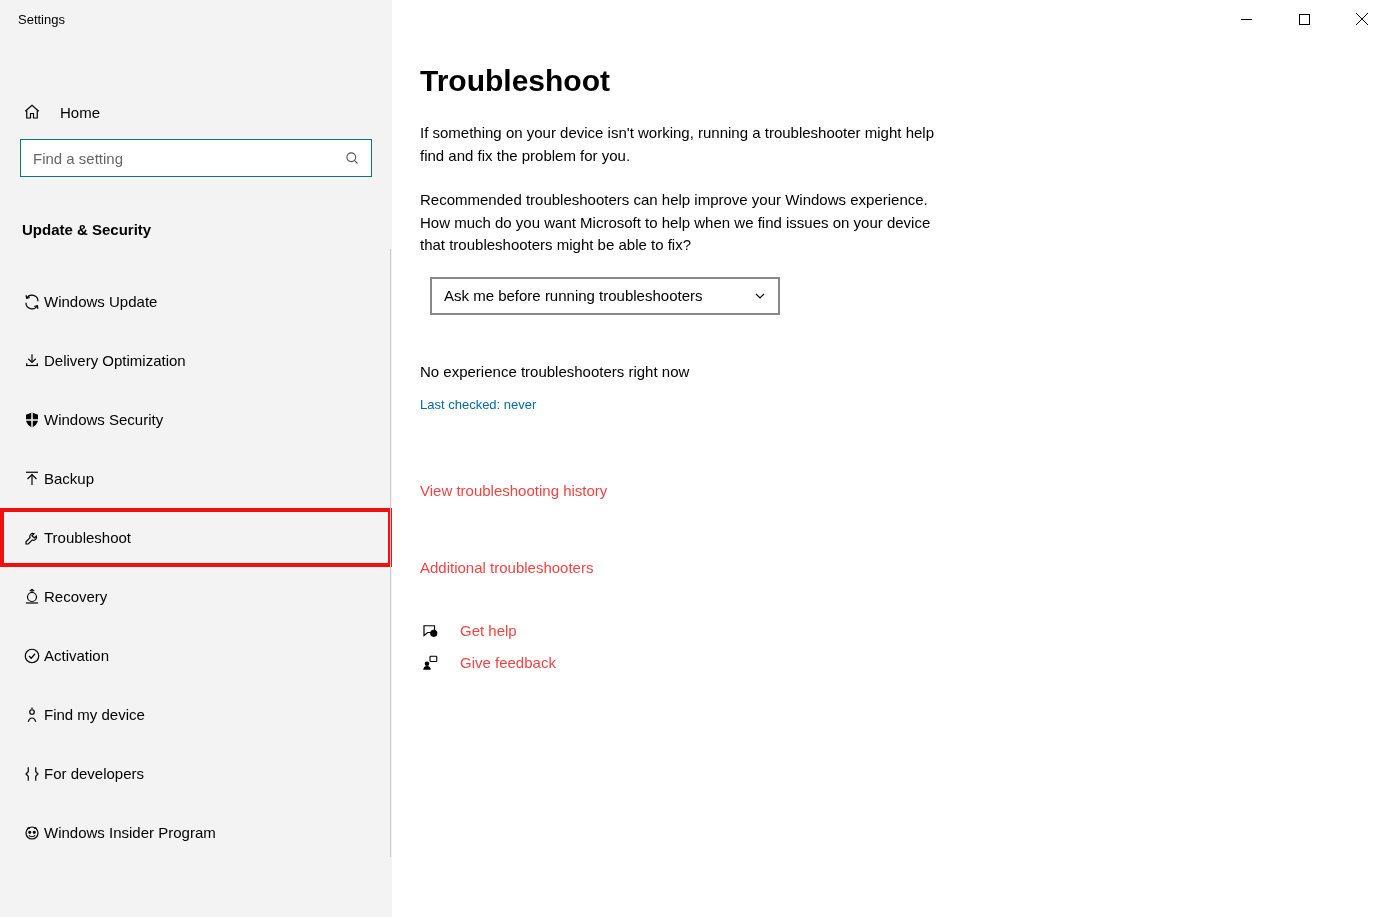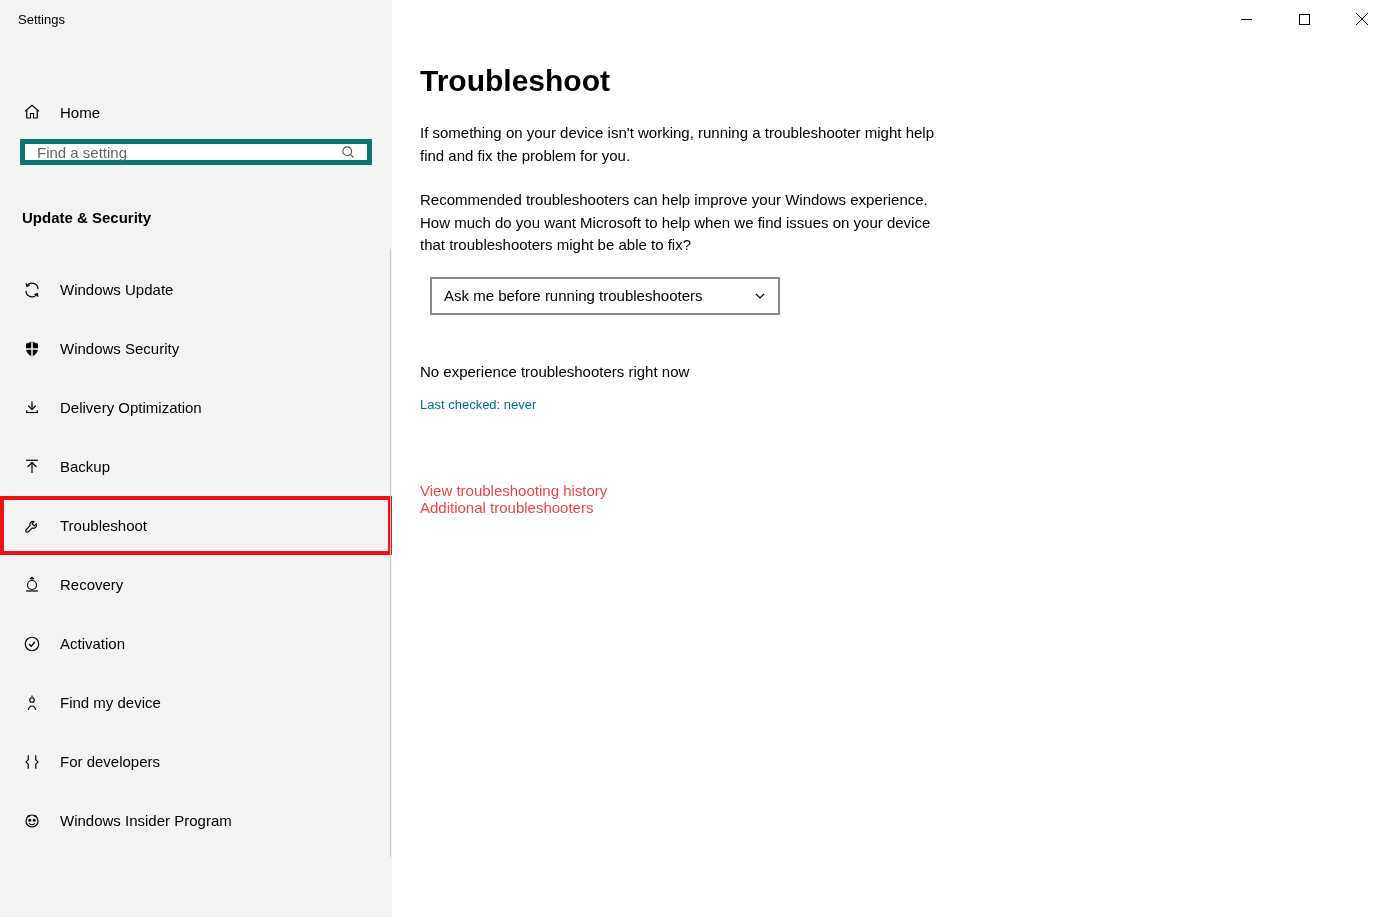--- a/index.html
+++ b/index.html
@@ -34,23 +34,23 @@
     margin-top: 54px;
     height: 40px;
     cursor: default;
   }
   .home-row .icon { width: 20px; flex:0 0 20px; display:flex; justify-content:center; }
   .home-row .label { font-size: 15px; }
   .search-wrap {
     margin: 18px 20px 0 20px;
   }
   .search-box {
-    border: 5px solid #0f766e;
+    border: 1px solid #0f766e;
     background: #fff;
-    height: 26px;
+    height: 38px;
     display: flex;
     align-items: center;
     padding: 0 10px 0 12px;
     justify-content: space-between;
   }
   .search-box input {
     border: none;
     outline: none;
     font-size: 15px;
     background: transparent;
@@ -63,21 +63,21 @@
     font-weight: 600;
     font-size: 15px;
     margin: 44px 0 0 22px;
   }
   .nav {
     margin-top: 34px;
   }
   .nav-item {
     display: flex;
     align-items: center;
-    gap: 18px;
+    gap: 2px;
     padding: 0 22px;
     height: 59px;
     cursor: default;
     position: relative;
   }
   .nav-item .icon { width: 20px; flex:0 0 20px; display:flex; justify-content:center; color:#000; }
   .nav-item .label { font-size: 15px; }
   .nav-item.highlighted {
     outline: 4px solid #e11;
     outline-offset: -4px;
@@ -156,21 +156,21 @@
     font-size: 13px;
     color: #0369a1;
   }
   .link {
     color: #ef4444;
     font-size: 15px;
     display: inline-block;
     cursor: default;
   }
   .link-block-1 { margin-top: 70px; }
-  .link-block-2 { }
+  .link-block-2 { margin-top: 60px; }
   .help-row {
     display: flex;
     align-items: center;
     gap: 20px;
   }
   .help-row .help-icon { width: 20px; flex:0 0 20px; display:flex; justify-content:center; color:#000;}
   .help-block { margin-top: 46px; }
   .help-block .help-row + .help-row { margin-top: 14px; }
   svg { display:block; }
 </style>
@@ -213,39 +213,39 @@
             <polyline points="4 3 5 7 9 6"></polyline>
             <path d="M4 13a8 8 0 0 0 15 4"></path>
             <polyline points="20 21 19 17 15 18"></polyline>
           </svg>
       </span>
       <span class="label">Windows Update</span>
     </div>
 
     <div class="nav-item">
       <span class="icon">
+        <svg width="18" height="18" viewBox="0 0 24 24" fill="none" stroke="#000" stroke-width="1.6">
+            <path d="M12 3v10"></path>
+            <polyline points="7 9 12 14 17 9"></polyline>
+            <path d="M4 18h16"></path>
+            <path d="M5 15v3M19 15v3"></path>
+          </svg>
+      </span>
+      <span class="label">Delivery Optimization</span>
+    </div>
+
+    <div class="nav-item">
+      <span class="icon">
         <svg width="18" height="18" viewBox="0 0 24 24" fill="#000">
             <path d="M12 2 4 5v6c0 5 3.4 9 8 11 4.6-2 8-6 8-11V5l-8-3z"></path>
             <rect x="11" y="2" width="2" height="20" fill="#f3f3f3"></rect>
             <rect x="4" y="11" width="16" height="2" fill="#f3f3f3"></rect>
           </svg>
       </span>
       <span class="label">Windows Security</span>
-    </div>
-
-    <div class="nav-item">
-      <span class="icon">
-        <svg width="18" height="18" viewBox="0 0 24 24" fill="none" stroke="#000" stroke-width="1.6">
-            <path d="M12 3v10"></path>
-            <polyline points="7 9 12 14 17 9"></polyline>
-            <path d="M4 18h16"></path>
-            <path d="M5 15v3M19 15v3"></path>
-          </svg>
-      </span>
-      <span class="label">Delivery Optimization</span>
     </div>
 
     <div class="nav-item">
       <span class="icon">
         <svg width="18" height="18" viewBox="0 0 24 24" fill="none" stroke="#000" stroke-width="1.6">
             <line x1="12" y1="20" x2="12" y2="6"></line>
             <polyline points="6 12 12 6 18 12"></polyline>
             <line x1="4" y1="3" x2="20" y2="3"></line>
           </svg>
       </span>
@@ -361,14 +361,36 @@
   <div class="status-2">Last checked: never</div>
 
   <div class="link-block-1">
     <span class="link">View troubleshooting history</span>
   </div>
 
   <div class="link-block-2">
     <span class="link">Additional troubleshooters</span>
   </div>
 
+  <div class="help-block">
+    <div class="help-row">
+      <span class="help-icon">
+        <svg width="18" height="18" viewBox="0 0 24 24" fill="none" stroke="#000" stroke-width="1.6">
+            <path d="M4 5h14v9H9l-5 4V5z"></path>
+            <circle cx="17" cy="15" r="4" fill="#000"></circle>
+            <text x="17" y="18" font-size="6" fill="#fff" text-anchor="middle">?</text>
+          </svg>
+      </span>
+      <span class="link">Get help</span>
+    </div>
+    <div class="help-row">
+      <span class="help-icon">
+        <svg width="18" height="18" viewBox="0 0 24 24" fill="#000">
+            <rect x="12" y="3" width="9" height="7" rx="1" fill="none" stroke="#000" stroke-width="1.5"></rect>
+            <circle cx="8" cy="13" r="3"></circle>
+            <path d="M3 21c0-3 2-5 5-5s5 2 5 5H3z"></path>
+          </svg>
+      </span>
+      <span class="link">Give feedback</span>
+    </div>
+  </div>
 
 </div>
 
 </body></html>

